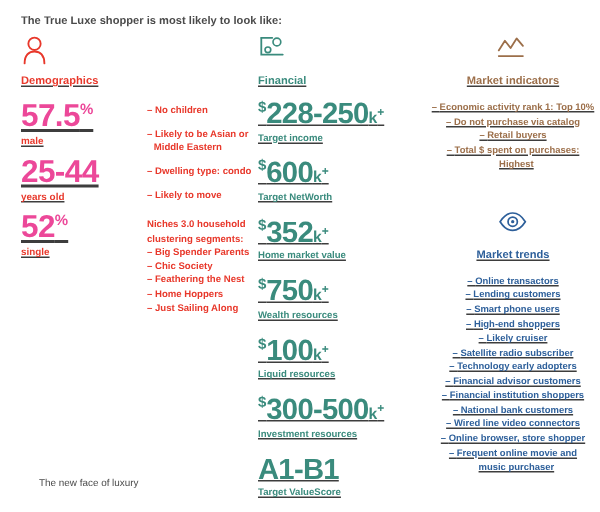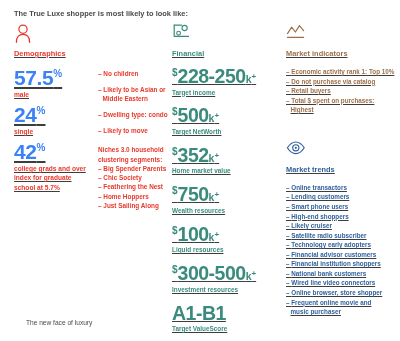--- a/index.html
+++ b/index.html
@@ -40,21 +40,21 @@
     left: 0;
     width: 400px;
   }
   .col {
     position: absolute;
     top: 0;
     text-decoration: underline;
   }
   .col-demographics { left: 14px;  width: 160px; }
   .col-financial    { left: 172px; width: 110px; }
-  .col-market       { left: 286px; width: 112px; }
+  .col-market       { left: 286px; width: 112px; text-align: center; }
 
   
   .icon {
     display: block;
     height: 20px;
     margin-bottom: 5px;
   }
   .sect-title {
     font-size: 7.4px;
     font-weight: bold;
@@ -75,21 +75,21 @@
   .demo-stats {
     width: 78px;
   }
   .stat {
     margin-bottom: 4px;
   }
   .stat-num {
     font-size: 21px;
     font-weight: bold;
     line-height: 1.02;
-    color: #3b82f6;
+    color: #ec4899;
     letter-spacing: -0.4px;
   }
   .stat-num sup {
     font-size: 10px;
     font-weight: bold;
     vertical-align: super;
     line-height: 0;
     letter-spacing: 0;
   }
   .stat-cap {
@@ -206,26 +206,26 @@
       <div class="sect-title c-red">Demographics</div>
 
       <div class="demo-body">
 
         <div class="demo-stats">
           <div class="stat">
             <div class="stat-num"><span>57.5</span><sup>%</sup></div>
             <div class="stat-cap">male</div>
           </div>
           <div class="stat">
-            <div class="stat-num"><span>24</span><sup>%</sup></div>
-            <div class="stat-cap">single</div>
+            <div class="stat-num"><span>25-44</span><sup></sup></div>
+            <div class="stat-cap">years old</div>
           </div>
           <div class="stat">
-            <div class="stat-num"><span>42</span><sup>%</sup></div>
-            <div class="stat-cap">college grads and over index for graduate school at 5.7%</div>
+            <div class="stat-num"><span>52</span><sup>%</sup></div>
+            <div class="stat-cap">single</div>
           </div>
         </div>
 
         <div class="demo-list">
           <div class="bullet">–&nbsp;<span>No children</span></div>
           <div class="bullet">–&nbsp;<span>Likely to be Asian or Middle Eastern</span></div>
           <div class="bullet">–&nbsp;<span>Dwelling type: condo</span></div>
           <div class="bullet">–&nbsp;<span>Likely to move</span></div>
 
           <div class="niche-head">Niches 3.0 household clustering segments:</div>
@@ -248,21 +248,21 @@
           <circle cx="12.6" cy="4.0" r="2.6" fill="none" stroke="#3a8b7d" stroke-width="1.1"></circle>
         </svg>
       </span>
       <div class="sect-title c-teal">Financial</div>
 
       <div class="fin-stat">
         <div class="fin-num"><span class="dollar">$</span><span>228-250</span><span class="kplus"><span>k</span><sup>+</sup></span></div>
         <div class="fin-cap">Target income</div>
       </div>
       <div class="fin-stat">
-        <div class="fin-num"><span class="dollar">$</span><span>500</span><span class="kplus"><span>k</span><sup>+</sup></span></div>
+        <div class="fin-num"><span class="dollar">$</span><span>600</span><span class="kplus"><span>k</span><sup>+</sup></span></div>
         <div class="fin-cap">Target NetWorth</div>
       </div>
       <div class="fin-stat">
         <div class="fin-num"><span class="dollar">$</span><span>352</span><span class="kplus"><span>k</span><sup>+</sup></span></div>
         <div class="fin-cap">Home market value</div>
       </div>
       <div class="fin-stat">
         <div class="fin-num"><span class="dollar">$</span><span>750</span><span class="kplus"><span>k</span><sup>+</sup></span></div>
         <div class="fin-cap">Wealth resources</div>
       </div>

